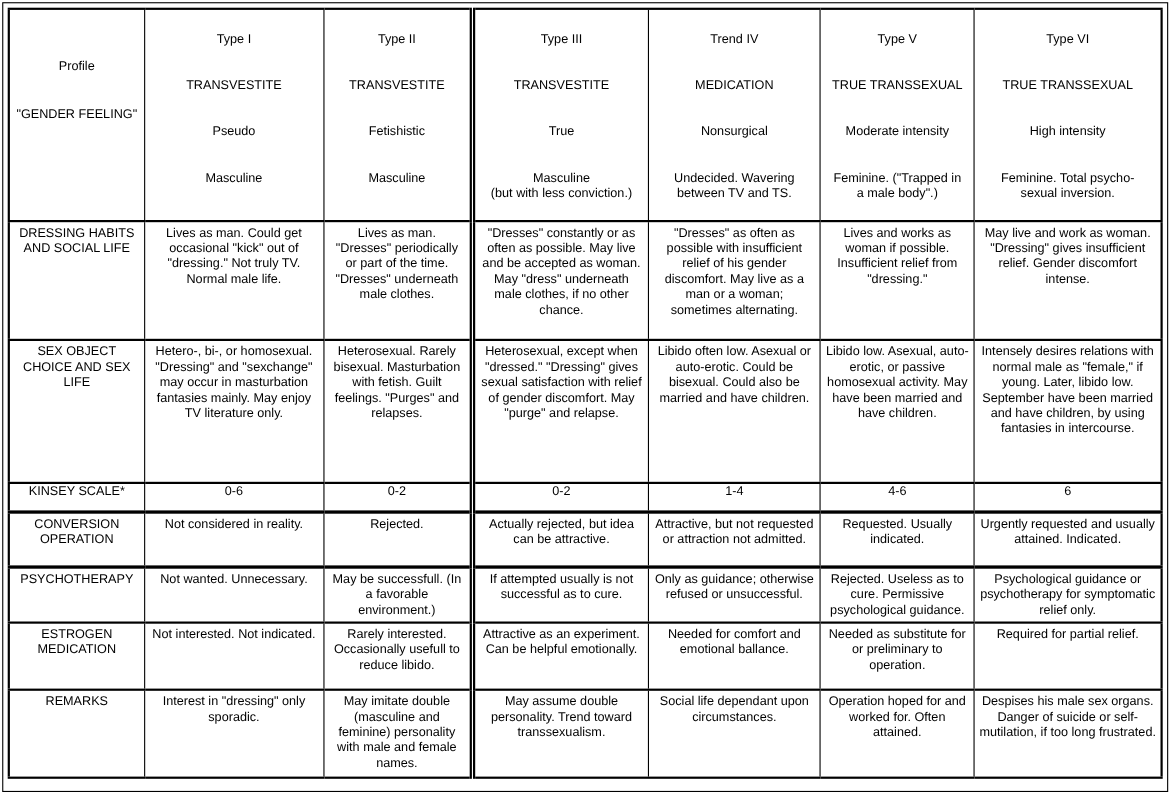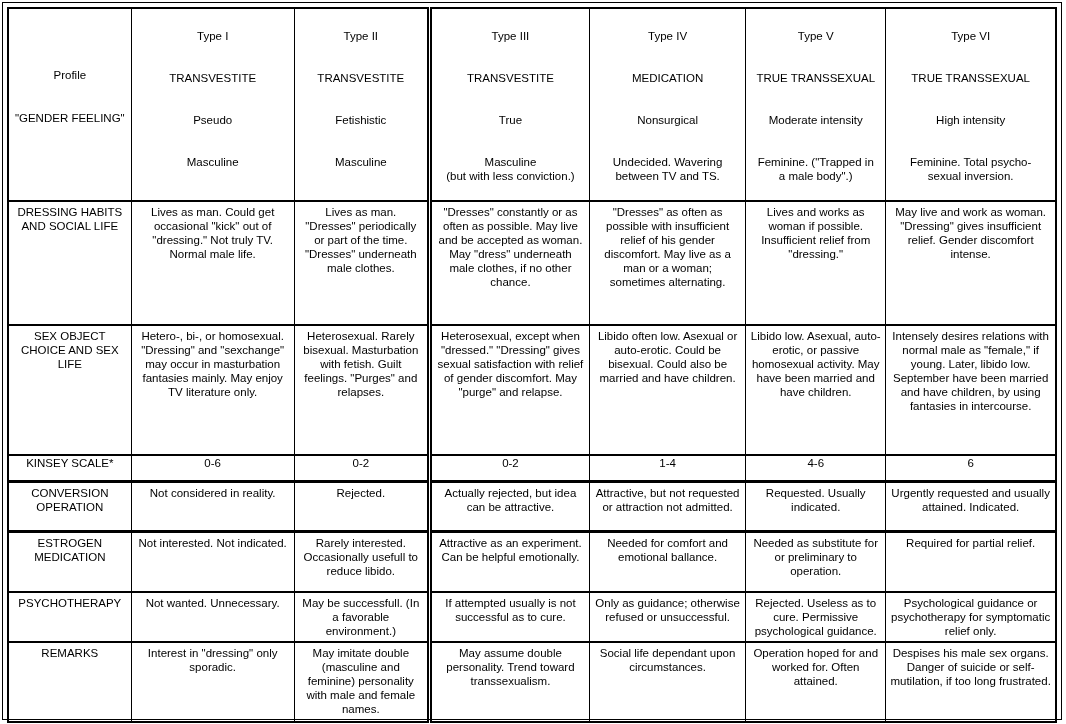--- a/index.html
+++ b/index.html
@@ -6,21 +6,21 @@
   body{font-family:"Liberation Sans","DejaVu Sans",sans-serif;color:#000;}
   .outer-frame{position:absolute;left:2px;top:2px;width:1058px;height:716px;border:1px solid #000;}
   table.sos{position:absolute;left:4px;top:4px;width:1050px;border-collapse:collapse;table-layout:fixed;border:2px solid #000;}
   td{border-left:1px solid #000;border-right:1px solid #000;border-top:2px solid #000;border-bottom:2px solid #000;
      padding:3px 4px;text-align:center;vertical-align:top;font-size:11.5px;line-height:1.22;white-space:pre-line;overflow:hidden;}
   tr.thick td{border-bottom:3px solid #000;}
   td.dbl-left{border-left:5px double #000;}
   .title-cell{padding:4px 0 2px 0;}
   .title-line{font-weight:bold;font-style:italic;font-size:13.5px;line-height:1.5;}
   .group-cell{font-weight:bold;font-size:12px;padding-top:5px;}
-  .profile-label-cell{padding-top:45px;}
+  .profile-label-cell{padding-top:31px;}
   .profile-label-cell div{margin-bottom:15px;}
   .profile-cell{padding-top:6px;}
   .profile-cell .pl{margin-bottom:14px;}
   .profile-cell .pl:last-child{margin-bottom:0;text-align:center;}
   .kinsey td{padding-top:0;}
 </style>
 </head>
 <body>
 
 <div class="outer-frame">
@@ -56,21 +56,21 @@
       <div class="pl">Masculine</div>
     </td>
     <td class="profile-cell dbl-left">
       <div class="pl">Type III</div>
       <div class="pl">TRANSVESTITE</div>
       <div class="pl">True</div>
       <div class="pl">Masculine
 (but with less conviction.)</div>
     </td>
     <td class="profile-cell">
-      <div class="pl">Type IV</div>
+      <div class="pl">Trend IV</div>
       <div class="pl">MEDICATION</div>
       <div class="pl">Nonsurgical</div>
       <div class="pl">Undecided. Wavering
 between TV and TS.</div>
     </td>
     <td class="profile-cell">
       <div class="pl">Type V</div>
       <div class="pl">TRUE TRANSSEXUAL</div>
       <div class="pl">Moderate intensity</div>
       <div class="pl">Feminine. ("Trapped in
@@ -78,21 +78,21 @@
     </td>
     <td class="profile-cell">
       <div class="pl">Type VI</div>
       <div class="pl">TRUE TRANSSEXUAL</div>
       <div class="pl">High intensity</div>
       <div class="pl">Feminine. Total psycho-
 sexual inversion.</div>
     </td>
   </tr>
 
-  <tr style="height:124px">
+  <tr style="height:108px">
     <td>DRESSING HABITS AND SOCIAL LIFE</td>
     <td>Lives as man. Could get occasional "kick" out of "dressing." Not truly TV. Normal male life.</td>
     <td>Lives as man. "Dresses" periodically or part of the time. "Dresses" underneath male clothes.</td>
     <td class="dbl-left">"Dresses" constantly or as often as possible. May live and be accepted as woman. May "dress" underneath male clothes, if no other chance.</td>
     <td>"Dresses" as often as possible with insufficient relief of his gender discomfort. May live as a man or a woman; sometimes alternating.</td>
     <td>Lives and works as woman if possible. Insufficient relief from "dressing."</td>
     <td>May live and work as woman. "Dressing" gives insufficient relief. Gender discomfort intense.</td>
   </tr>
 
   <tr style="height:130px">
@@ -118,38 +118,38 @@
   <tr class="thick" style="height:50px">
     <td>CONVERSION OPERATION</td>
     <td>Not considered in reality.</td>
     <td>Rejected.</td>
     <td class="dbl-left">Actually rejected, but idea can be attractive.</td>
     <td>Attractive, but not requested or attraction not admitted.</td>
     <td>Requested. Usually indicated.</td>
     <td>Urgently requested and usually attained. Indicated.</td>
   </tr>
 
+  <tr style="height:44px">
+    <td>PSYCHOTHERAPY</td>
+    <td>Not wanted. Unnecessary.</td>
+    <td>May be successfull. (In a favorable environment.)</td>
+    <td class="dbl-left">If attempted usually is not successful as to cure.</td>
+    <td>Only as guidance; otherwise refused or unsuccessful.</td>
+    <td>Rejected. Useless as to cure. Permissive psychological guidance.</td>
+    <td>Psychological guidance or psychotherapy for symptomatic relief only.</td>
+  </tr>
+
   <tr style="height:61px">
     <td>ESTROGEN MEDICATION</td>
     <td>Not interested. Not indicated.</td>
     <td>Rarely interested. Occasionally usefull to reduce libido.</td>
     <td class="dbl-left">Attractive as an experiment. Can be helpful emotionally.</td>
     <td>Needed for comfort and emotional ballance.</td>
     <td>Needed as substitute for or preliminary to operation.</td>
     <td>Required for partial relief.</td>
-  </tr>
-
-  <tr style="height:44px">
-    <td>PSYCHOTHERAPY</td>
-    <td>Not wanted. Unnecessary.</td>
-    <td>May be successfull. (In a favorable environment.)</td>
-    <td class="dbl-left">If attempted usually is not successful as to cure.</td>
-    <td>Only as guidance; otherwise refused or unsuccessful.</td>
-    <td>Rejected. Useless as to cure. Permissive psychological guidance.</td>
-    <td>Psychological guidance or psychotherapy for symptomatic relief only.</td>
   </tr>
 
   <tr style="height:80px">
     <td>REMARKS</td>
     <td>Interest in "dressing" only sporadic.</td>
     <td>May imitate double (masculine and feminine) personality with male and female names.</td>
     <td class="dbl-left">May assume double personality. Trend toward transsexualism.</td>
     <td>Social life dependant upon circumstances.</td>
     <td>Operation hoped for and worked for. Often attained.</td>
     <td>Despises his male sex organs. Danger of suicide or self-mutilation, if too long frustrated.</td>

